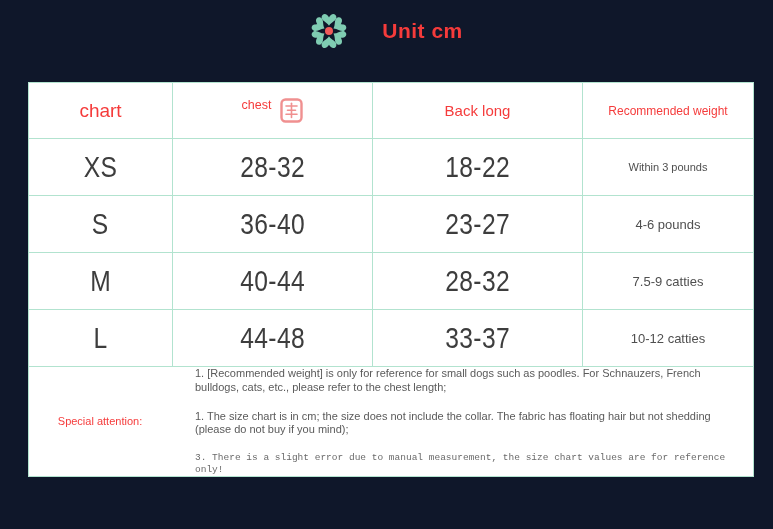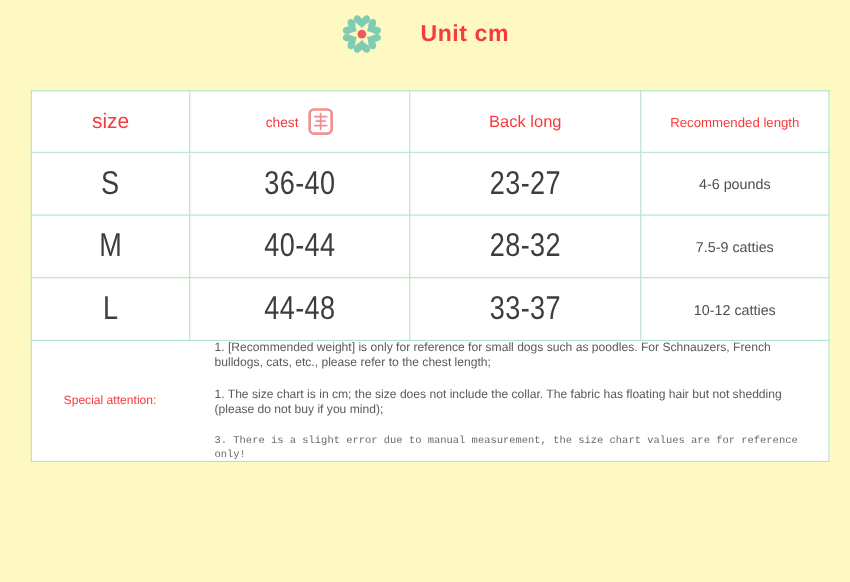--- a/index.html
+++ b/index.html
@@ -8,21 +8,21 @@
     background: #ffffff;
     width: 773px;
     height: 529px;
     overflow: hidden;
     font-family: "Liberation Sans", sans-serif;
   }
   .page {
     position: relative;
     width: 773px;
     height: 529px;
-    background: #fef9c3;
+    background: #0f172a;
   }
   
   .title-row {
     display: flex;
     align-items: center;
     justify-content: center;
     gap: 34px;
     padding-top: 10px;
     height: 42px;
   }
@@ -53,21 +53,21 @@
     padding: 0;
     background: #ffffff;
   }
   .size-table thead th { height: 55px; font-weight: normal; }
   .size-table tbody td { height: 56px; }
   .hdr { color: #f53b3b; }
   .hdr-size   { font-size: 19px; }
   .hdr-chest  { font-size: 12.5px; }
   .hdr-back   { font-size: 15px; margin-top: 28px; }
   .hdr-weight { font-size: 12px; }
-  .chest-wrap { display: inline-flex; align-items: center; gap: 9px; justify-content: center; }
+  .chest-wrap { display: inline-flex; align-items: flex-start; gap: 9px; justify-content: center; }
   .stamp { width: 23px; height: 25px; }
   .big {
     display: inline-block;
     transform: scaleX(0.82);
     font-size: 30px;
     color: #3d3d3d;
     letter-spacing: 0.5px;
     white-space: nowrap;
   }
   .weight-cell { font-size: 13px; color: #4f4f4f; }
@@ -122,40 +122,46 @@
 
   <table class="size-table">
     <colgroup>
         <col class="c1">
         <col class="c2">
         <col class="c3">
         <col class="c4">
       </colgroup>
     <thead>
       <tr>
-        <th class="hdr hdr-size">size</th>
+        <th class="hdr hdr-size">chart</th>
         <th class="hdr hdr-chest">
           <span class="chest-wrap">
             <span>chest</span>
             <svg class="stamp" viewBox="0 0 23 25" aria-hidden="true">
               <rect x="1.5" y="1.5" width="20" height="22" rx="4" fill="none" stroke="#f09090" stroke-width="2.4"></rect>
               <g stroke="#f09090" stroke-width="1.6" stroke-linecap="round" fill="none">
                 <line x1="6" y1="8" x2="17" y2="8"></line>
                 <line x1="7.5" y1="12.2" x2="15.5" y2="12.2"></line>
                 <line x1="6" y1="16.2" x2="17" y2="16.2"></line>
                 <line x1="11.5" y1="5.2" x2="11.5" y2="19.5"></line>
               </g>
             </svg>
           </span>
         </th>
         <th class="hdr hdr-back">Back long</th>
-        <th class="hdr hdr-weight">Recommended length</th>
+        <th class="hdr hdr-weight">Recommended weight</th>
       </tr>
     </thead>
     <tbody>
+      <tr class="r0">
+        <td><span class="big">XS</span></td>
+        <td><span class="big">28-32</span></td>
+        <td><span class="big">18-22</span></td>
+        <td class="weight-cell">Within 3 pounds</td>
+      </tr>
       <tr class="r1">
         <td><span class="big">S</span></td>
         <td><span class="big">36-40</span></td>
         <td><span class="big">23-27</span></td>
         <td class="weight-cell">4-6 pounds</td>
       </tr>
       <tr class="r2">
         <td><span class="big">M</span></td>
         <td><span class="big">40-44</span></td>
         <td><span class="big">28-32</span></td>

